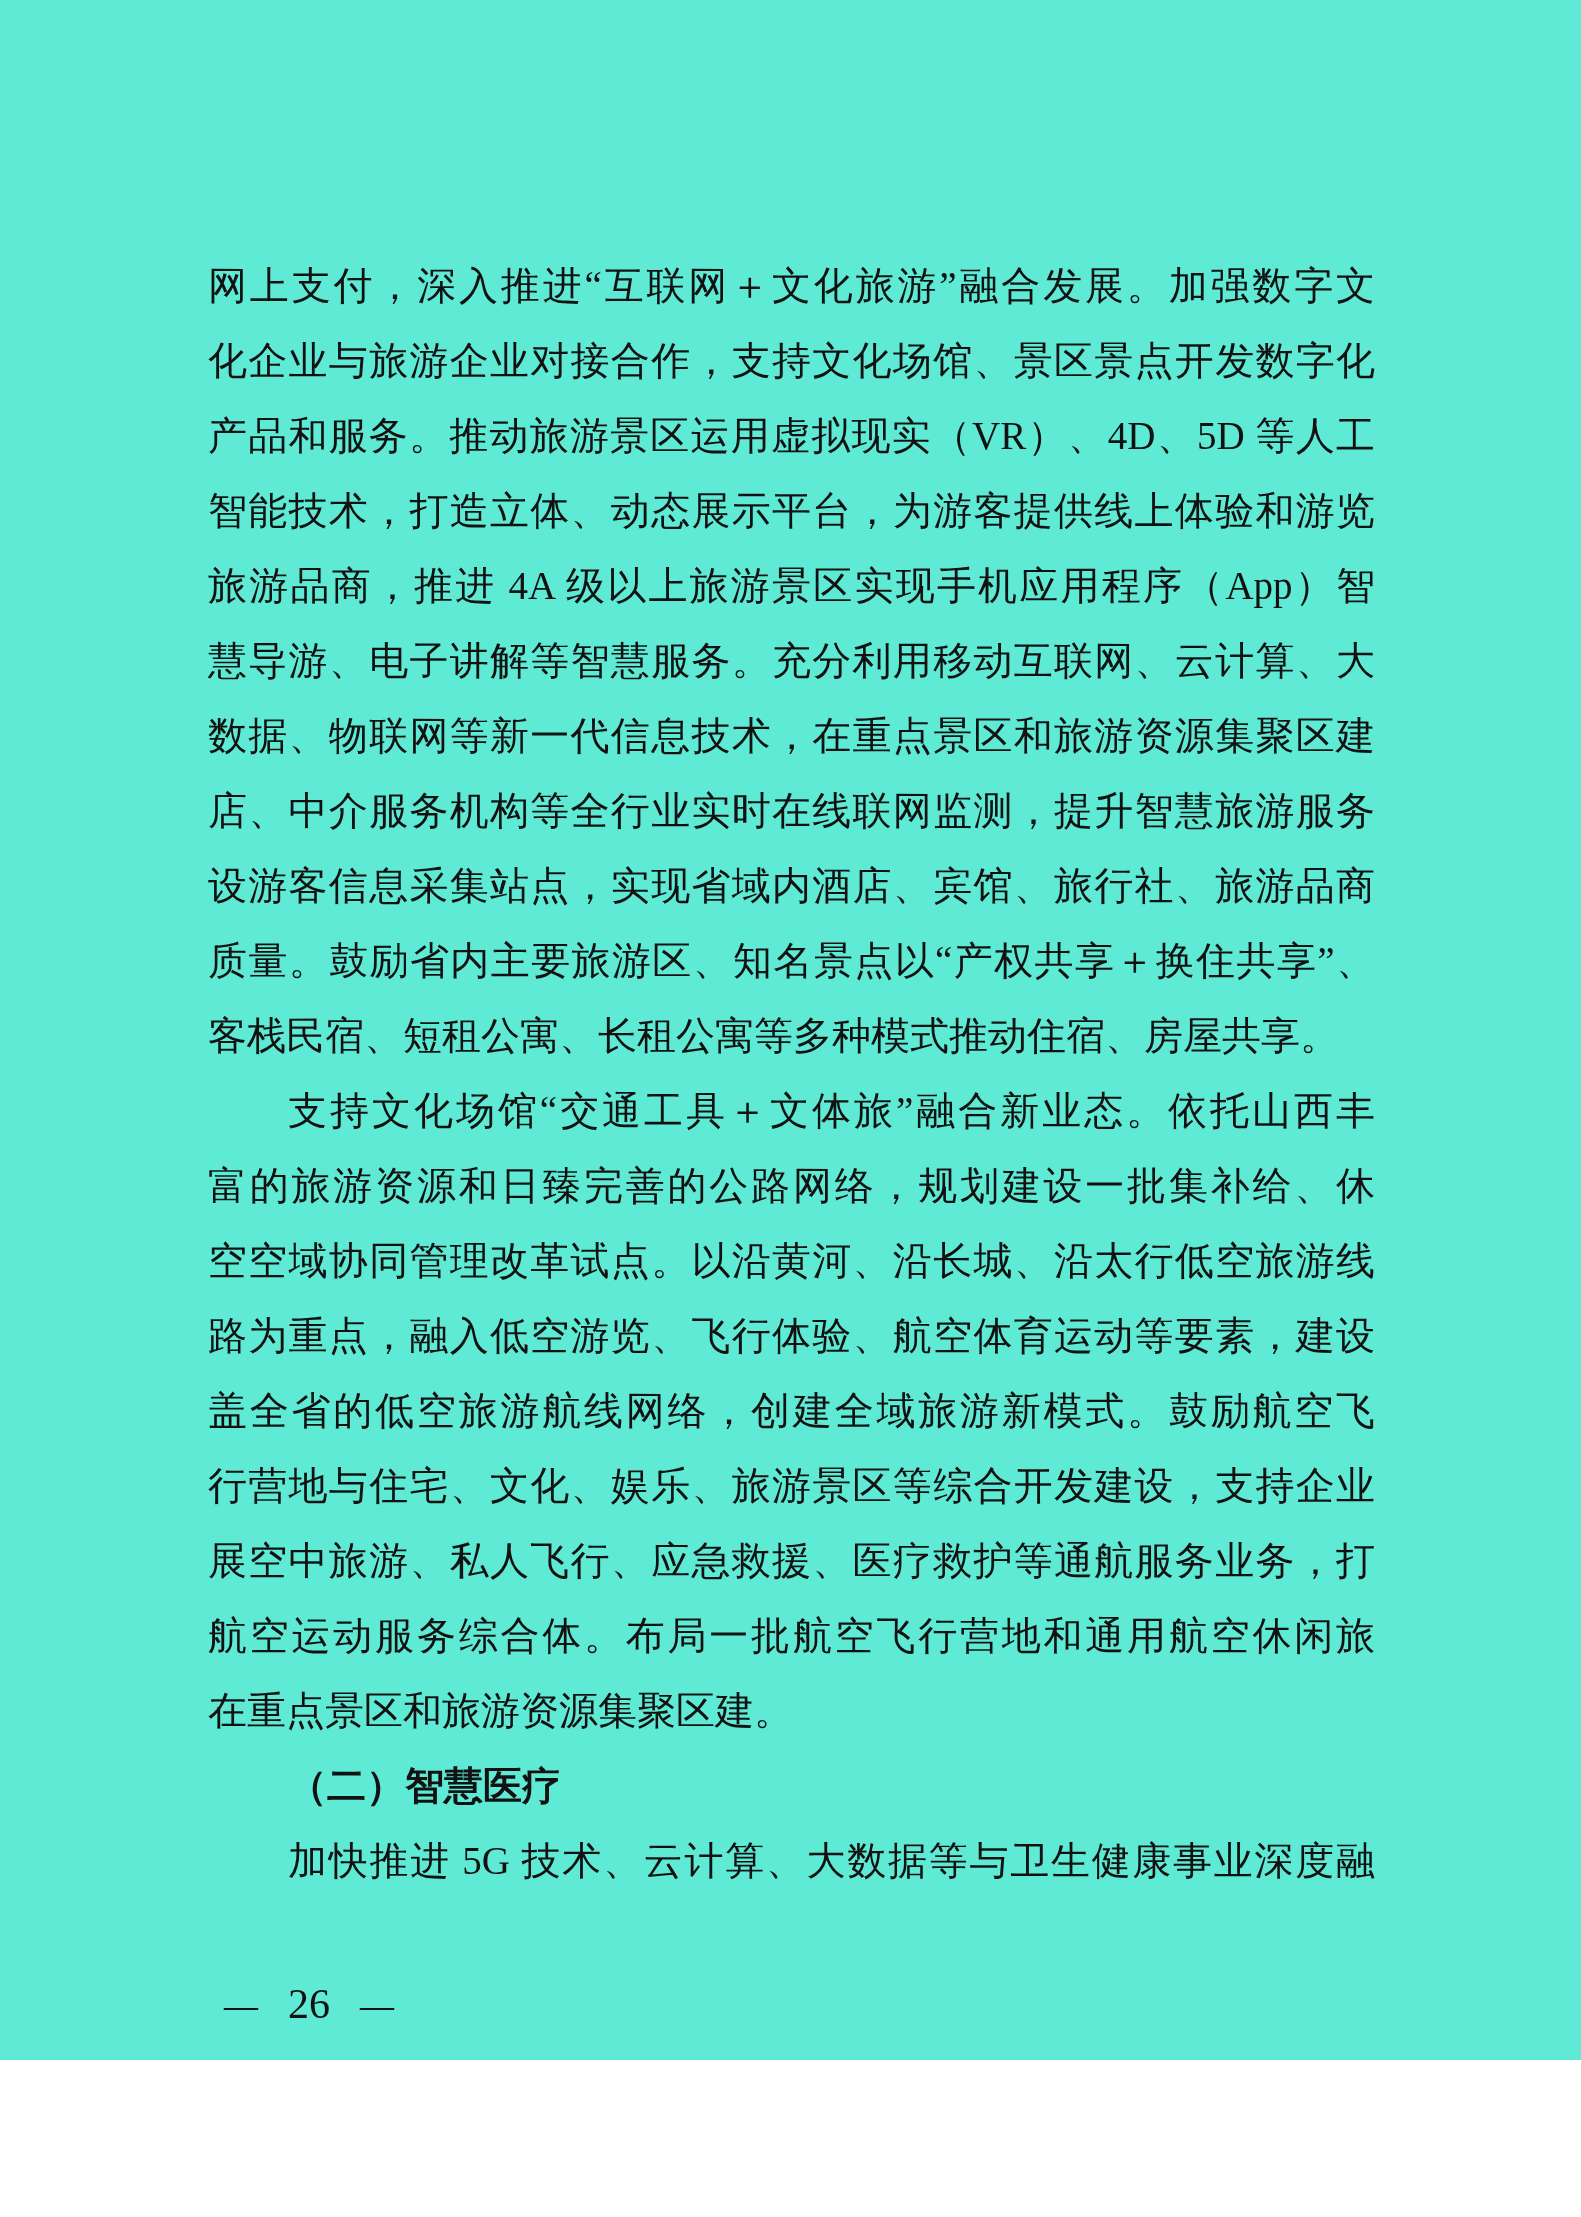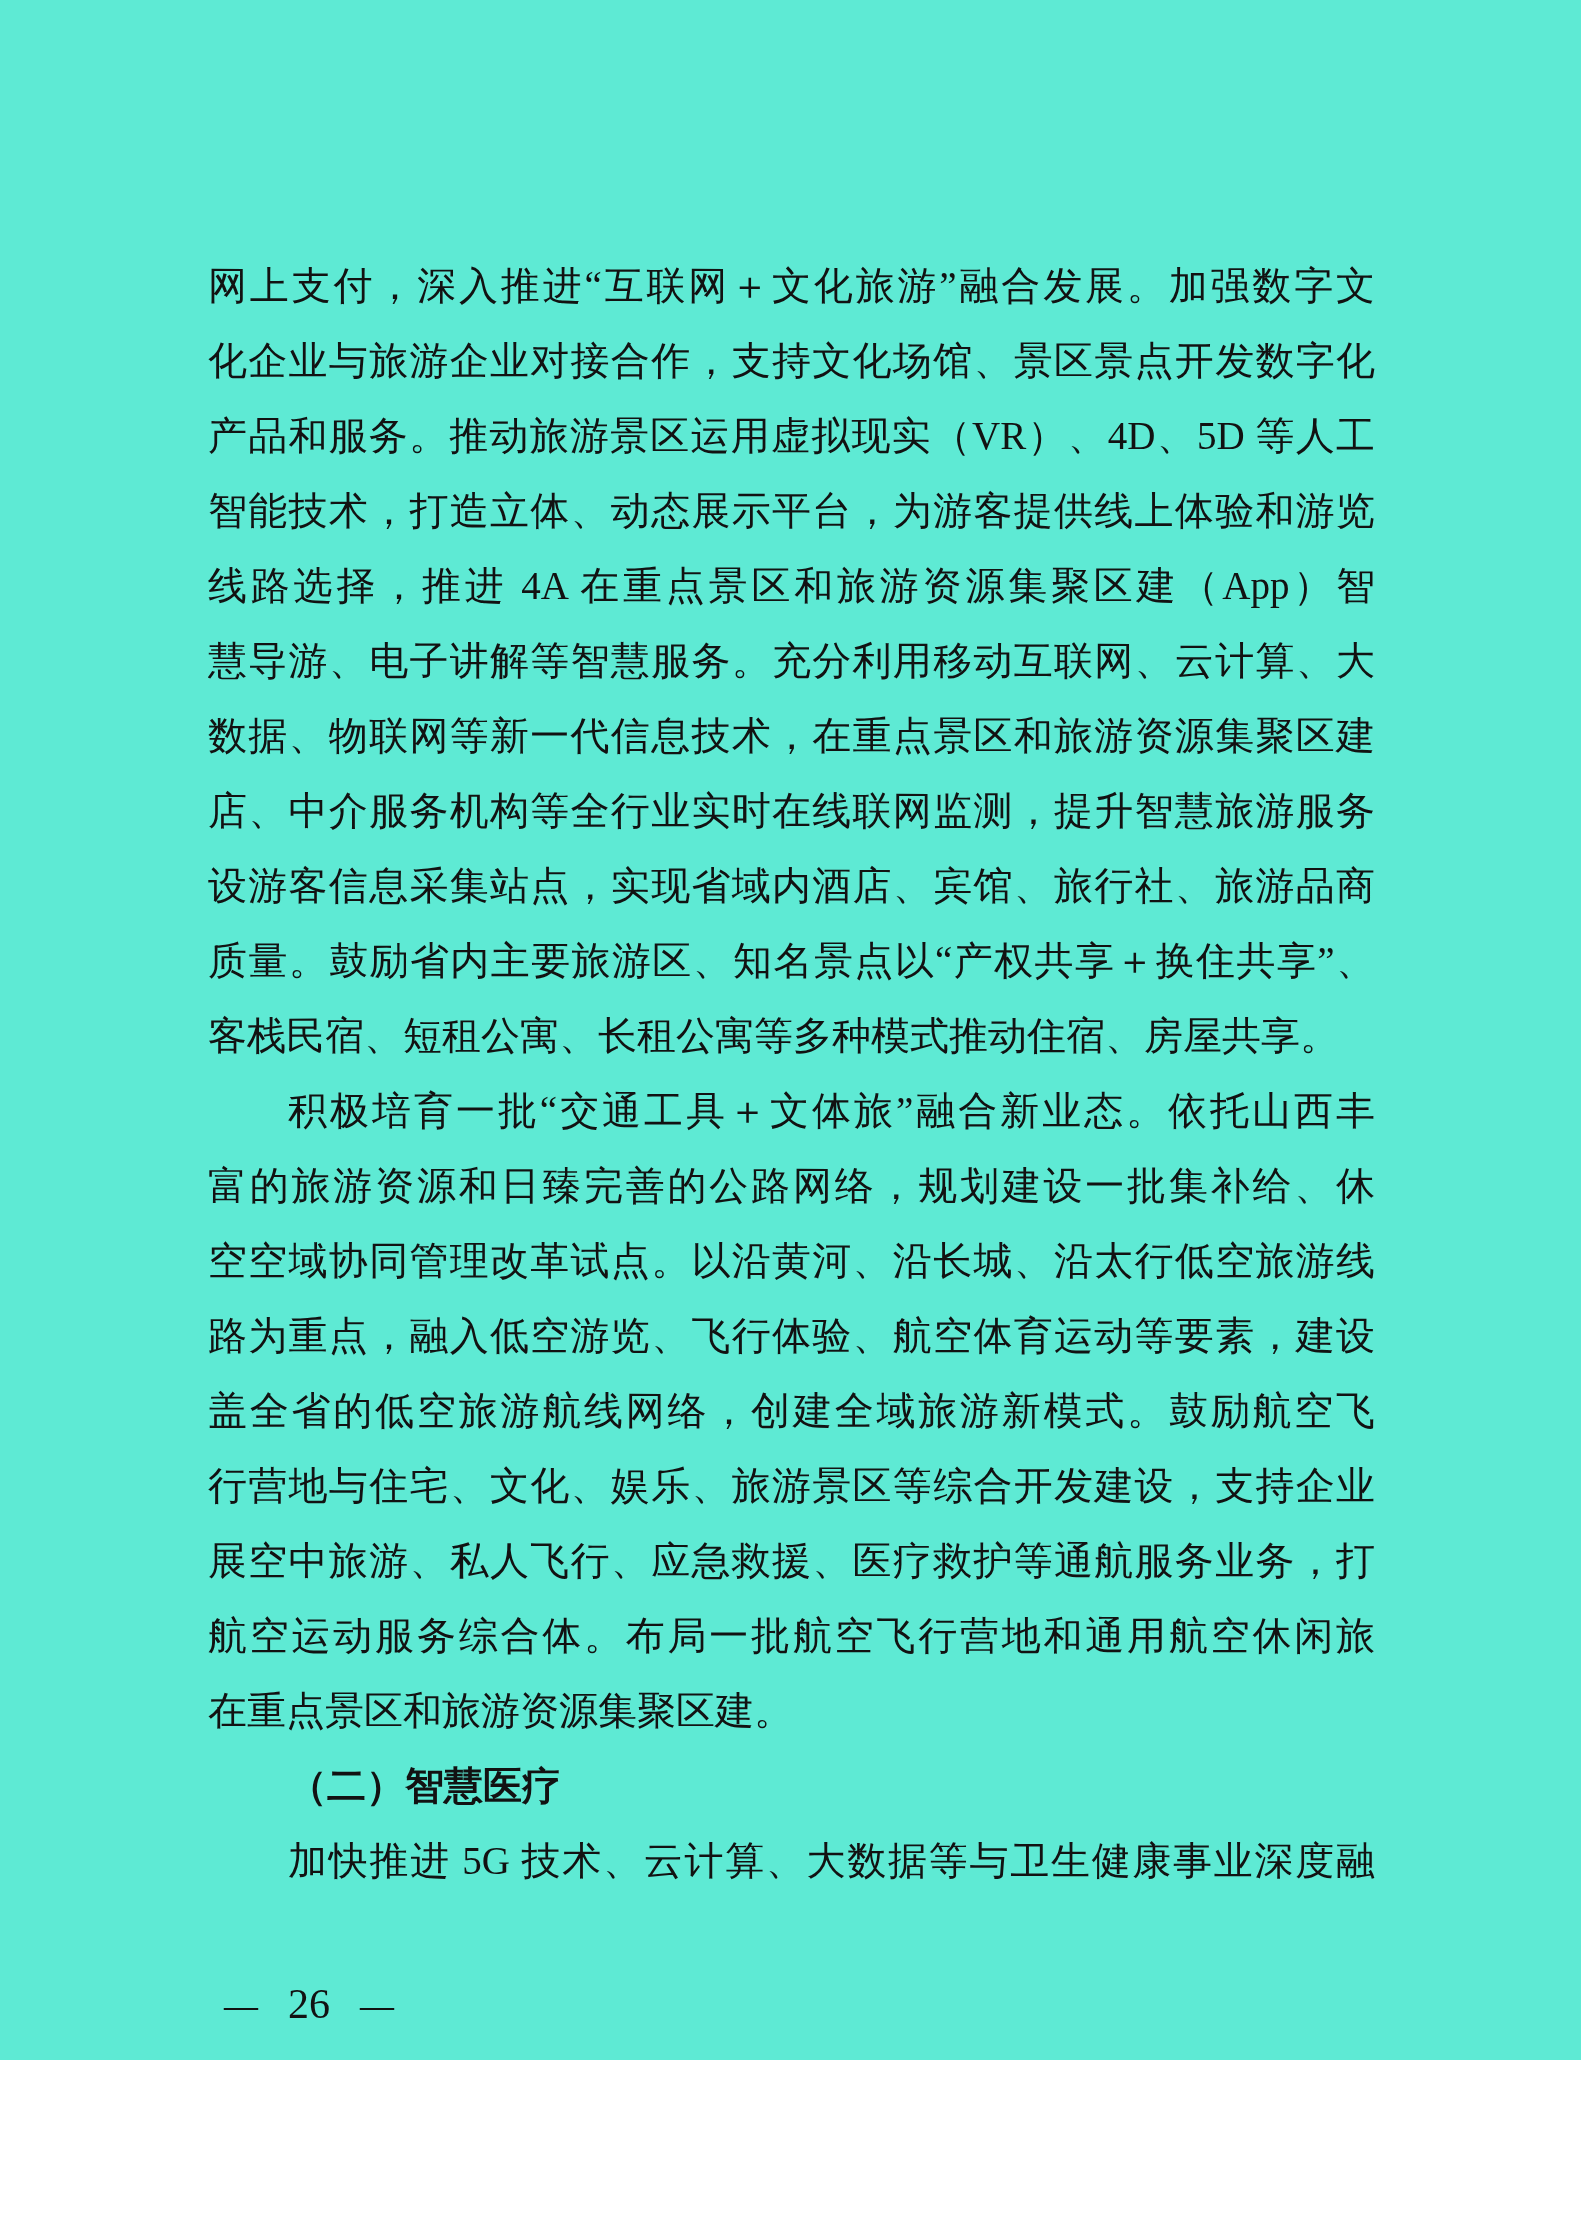--- a/index.html
+++ b/index.html
@@ -66,28 +66,28 @@
 </head>
 <body>
 
 <div class="page">
 
   <div class="body-text">
     <div class="line">网上支付，深入推进“互联网＋文化旅游”融合发展。加强数字文</div>
     <div class="line">化企业与旅游企业对接合作，支持文化场馆、景区景点开发数字化</div>
     <div class="line">产品和服务。推动旅游景区运用虚拟现实（VR）、4D、5D 等人工</div>
     <div class="line">智能技术，打造立体、动态展示平台，为游客提供线上体验和游览</div>
-    <div class="line">线路选择，推进 4A 在重点景区和旅游资源集聚区建（App）智</div>
+    <div class="line">旅游品商，推进 4A 级以上旅游景区实现手机应用程序（App）智</div>
     <div class="line">慧导游、电子讲解等智慧服务。充分利用移动互联网、云计算、大</div>
     <div class="line">数据、物联网等新一代信息技术，在重点景区和旅游资源集聚区建</div>
     <div class="line">店、中介服务机构等全行业实时在线联网监测，提升智慧旅游服务</div>
     <div class="line">设游客信息采集站点，实现省域内酒店、宾馆、旅行社、旅游品商</div>
     <div class="line">质量。鼓励省内主要旅游区、知名景点以“产权共享＋换住共享”、</div>
     <div class="line short">客栈民宿、短租公寓、长租公寓等多种模式推动住宿、房屋共享。</div>
-    <div class="line indent">积极培育一批“交通工具＋文体旅”融合新业态。依托山西丰</div>
+    <div class="line indent">支持文化场馆“交通工具＋文体旅”融合新业态。依托山西丰</div>
     <div class="line">富的旅游资源和日臻完善的公路网络，规划建设一批集补给、休</div>
     <div class="line">空空域协同管理改革试点。以沿黄河、沿长城、沿太行低空旅游线</div>
     <div class="line">路为重点，融入低空游览、飞行体验、航空体育运动等要素，建设覆</div>
     <div class="line">盖全省的低空旅游航线网络，创建全域旅游新模式。鼓励航空飞</div>
     <div class="line">行营地与住宅、文化、娱乐、旅游景区等综合开发建设，支持企业开</div>
     <div class="line">展空中旅游、私人飞行、应急救援、医疗救护等通航服务业务，打造</div>
     <div class="line">航空运动服务综合体。布局一批航空飞行营地和通用航空休闲旅</div>
     <div class="line short">在重点景区和旅游资源集聚区建。</div>
     <div class="line heading indent">（二）智慧医疗</div>
     <div class="line indent">加快推进 5G 技术、云计算、大数据等与卫生健康事业深度融</div>

